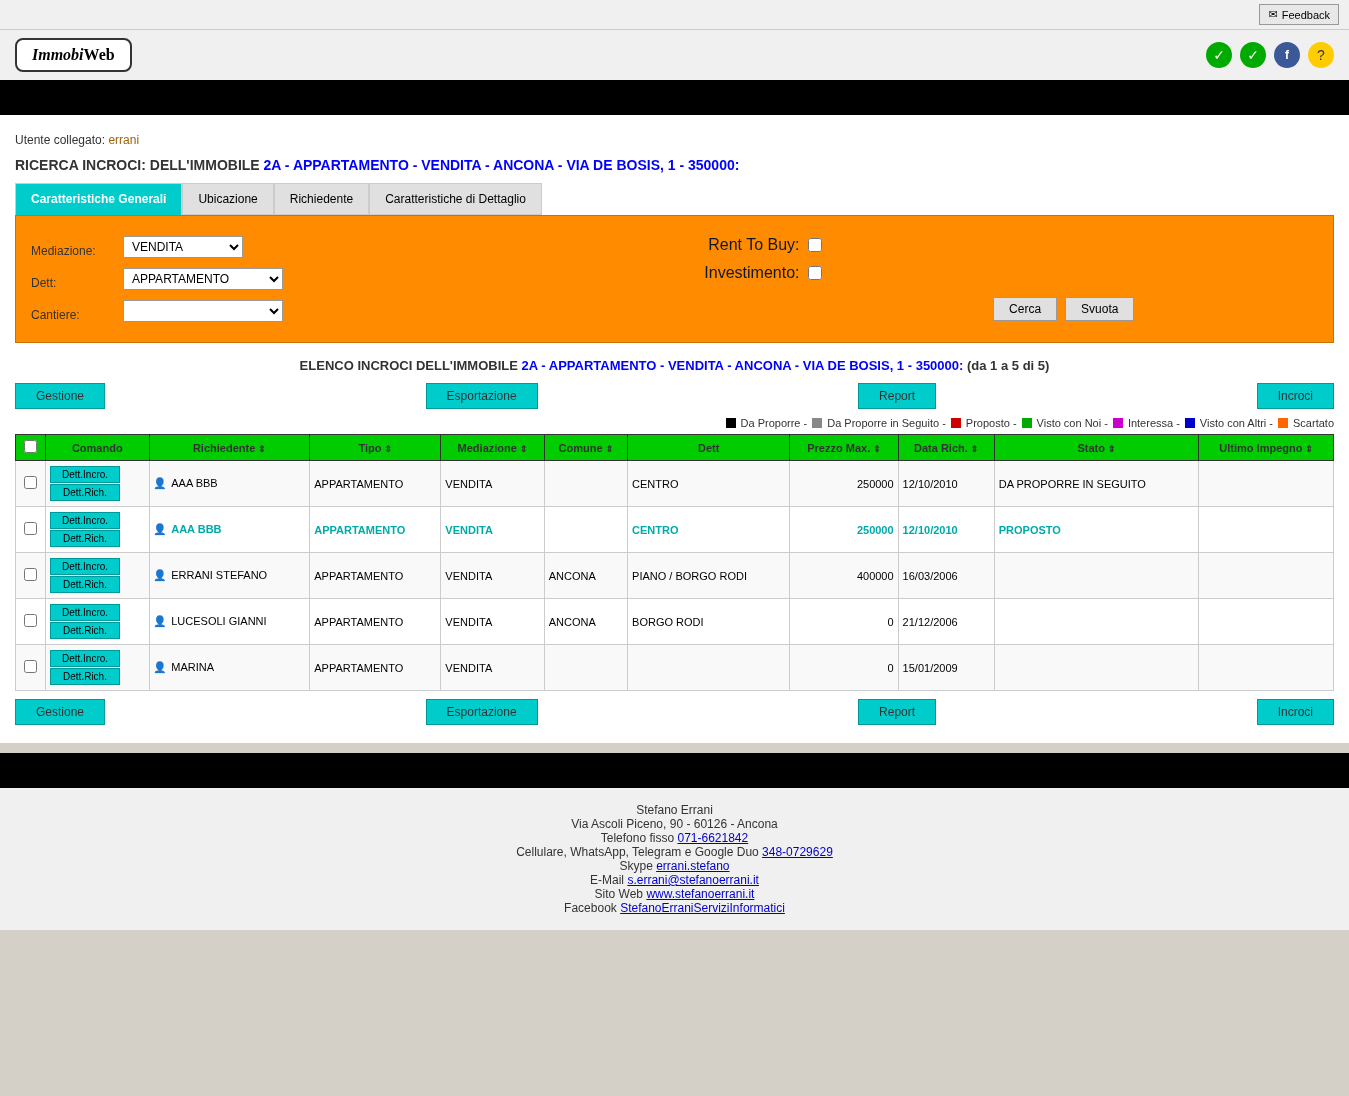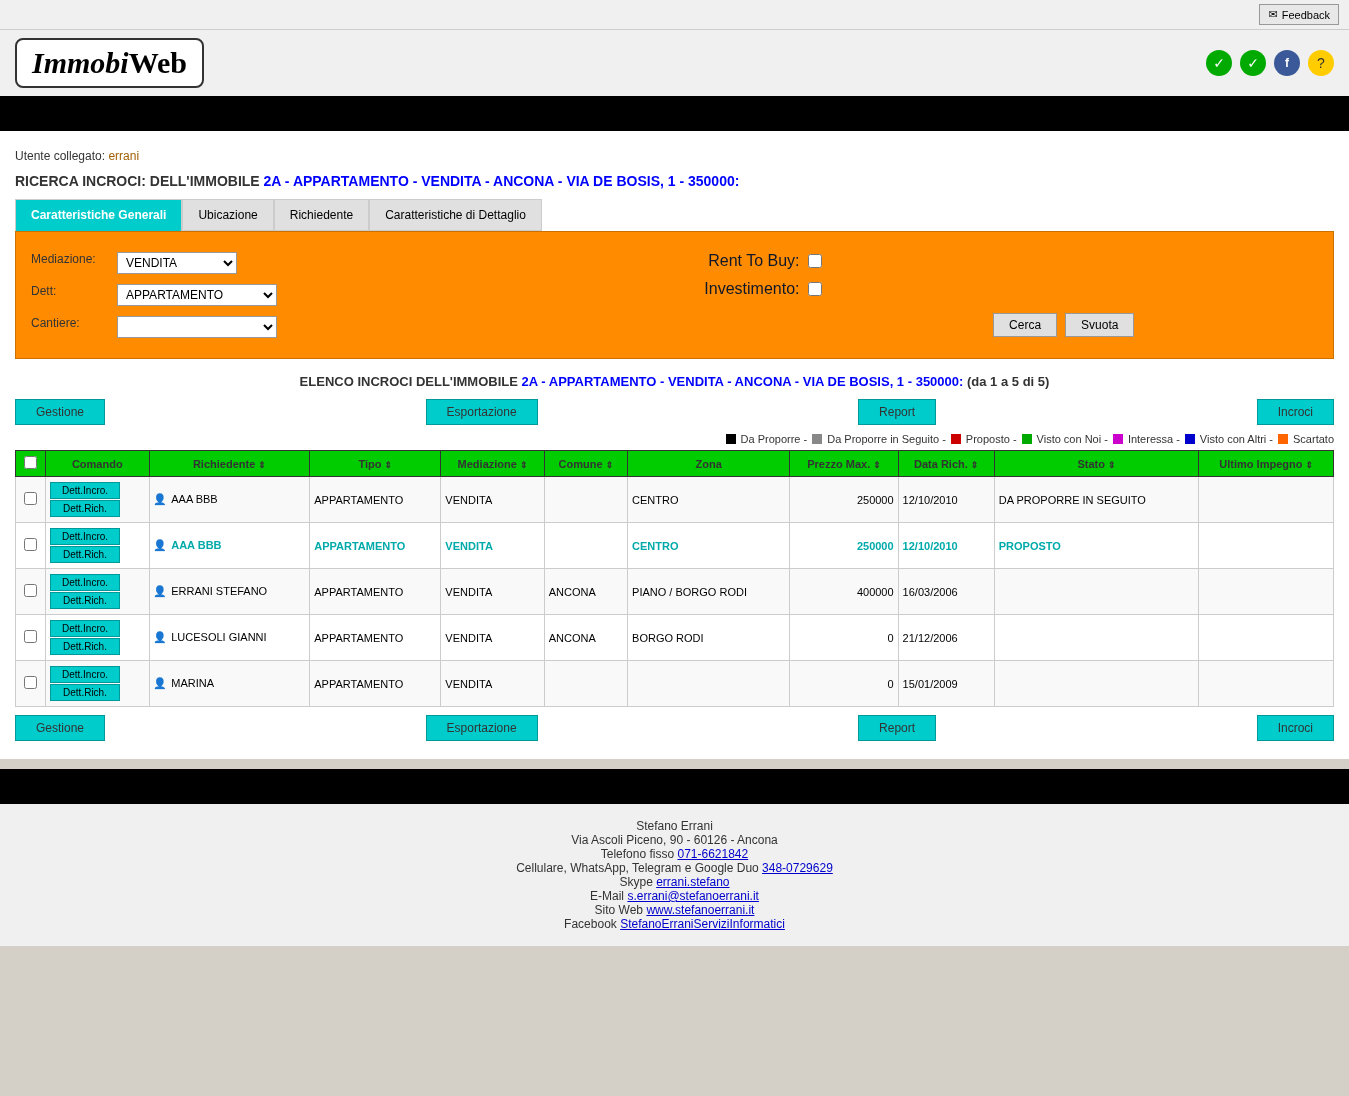--- a/index.html
+++ b/index.html
@@ -1,21 +1,21 @@
 <!DOCTYPE html>
 <html><head>
   <meta charset="utf-8">
   <style>
     * { box-sizing: border-box; margin: 0; padding: 0; }
     body { font-family: Arial, sans-serif; font-size: 12px; background: #d4d0c8; }
     .feedback-btn { background: #e8e8e8; border: 1px solid #999; padding: 3px 8px; font-size: 11px; cursor: pointer; display: flex; align-items: center; gap: 4px; }
 
     .logo-bar { display: flex; justify-content: space-between; align-items: center; padding: 8px 15px; background: #f0f0f0; }
     .logo-box { border: 2px solid #333; border-radius: 8px; padding: 6px 15px; background: white; }
-    .logo-text { font-size: 30px; font-weight: bold; font-family: Georgia, serif; }
+    .logo-text { font-size: 16px; font-weight: bold; font-family: Georgia, serif; }
     .logo-text span { font-style: italic; }
     .header-icons { display: flex; gap: 8px; align-items: center; }
     .icon-circle { width: 26px; height: 26px; border-radius: 50%; display: flex; align-items: center; justify-content: center; font-size: 14px; }
     .icon-green { background: #00aa00; color: white; }
     .icon-blue { background: #3b5998; color: white; font-size: 12px; font-weight: bold; }
     .icon-yellow { background: #ffcc00; color: #333; font-size: 14px; }
 
     
     .nav-bar { background: #000; height: 35px; }
 
@@ -27,21 +27,21 @@
 
     .search-title { text-align: left; font-size: 14px; font-weight: bold; color: #333; margin: 10px 0; }
     .search-title .highlight { color: #0000ff; }
     .tab { padding: 8px 15px; border: 1px solid #ccc; cursor: pointer; background: #e0e0e0; font-size: 12px; text-align: center; }
     .tab.active { background: #00cccc; color: white; font-weight: bold; border-bottom: none; }
 
     
     .form-area { background: #ff8c00; padding: 20px 15px; border: 1px solid #cc7000; }
     .form-grid { display: grid; grid-template-columns: 1fr 1fr; gap: 10px; }
     .form-left, .form-right { display: flex; flex-direction: column; gap: 10px; }
-    .form-row { display: flex; align-items: flex-start; gap: 6px; }
+    .form-row { display: flex; align-items: flex-end; gap: 12px; }
     .form-label { width: 80px; font-size: 12px; color: #333; white-space: nowrap; }
     .form-select { padding: 2px 4px; font-size: 12px; border: 1px solid #999; background: white; min-width: 120px; }
     .form-select-wide { min-width: 160px; }
     .checkbox-row { display: flex; align-items: center; gap: 8px; }
     .checkbox-label { font-size: 16px; color: #0f172a; width: 120px; text-align: right; }
     .form-checkbox { width: 14px; height: 14px; }
     .btn-cerca { background: #e0e0e0; border: 1px solid #999; padding: 4px 15px; cursor: pointer; font-size: 12px; }
     .btn-svuota { background: #e0e0e0; border: 1px solid #999; padding: 4px 15px; cursor: pointer; font-size: 12px; }
 
     
@@ -195,21 +195,21 @@
     <thead>
       <tr>
         <th class="check-header" style="width:30px;">
           <input type="checkbox" style="">
         </th>
         <th>Comando</th>
         <th>Richiedente <span class="sort-arrow">⇕</span></th>
         <th>Tipo <span class="sort-arrow">⇕</span></th>
         <th>Mediazione <span class="sort-arrow">⇕</span></th>
         <th>Comune <span class="sort-arrow">⇕</span></th>
-        <th>Zona</th>
+        <th>Dett</th>
         <th>Prezzo Max. <span class="sort-arrow">⇕</span></th>
         <th>Data Rich. <span class="sort-arrow">⇕</span></th>
         <th>Stato <span class="sort-arrow">⇕</span></th>
         <th>Ultimo Impegno <span class="sort-arrow">⇕</span></th>
       </tr>
     </thead>
     <tbody id="table-body">
     <tr>
           <td style="text-align: center;"><input type="checkbox" style=""></td>
           <td style="text-align: center;">

